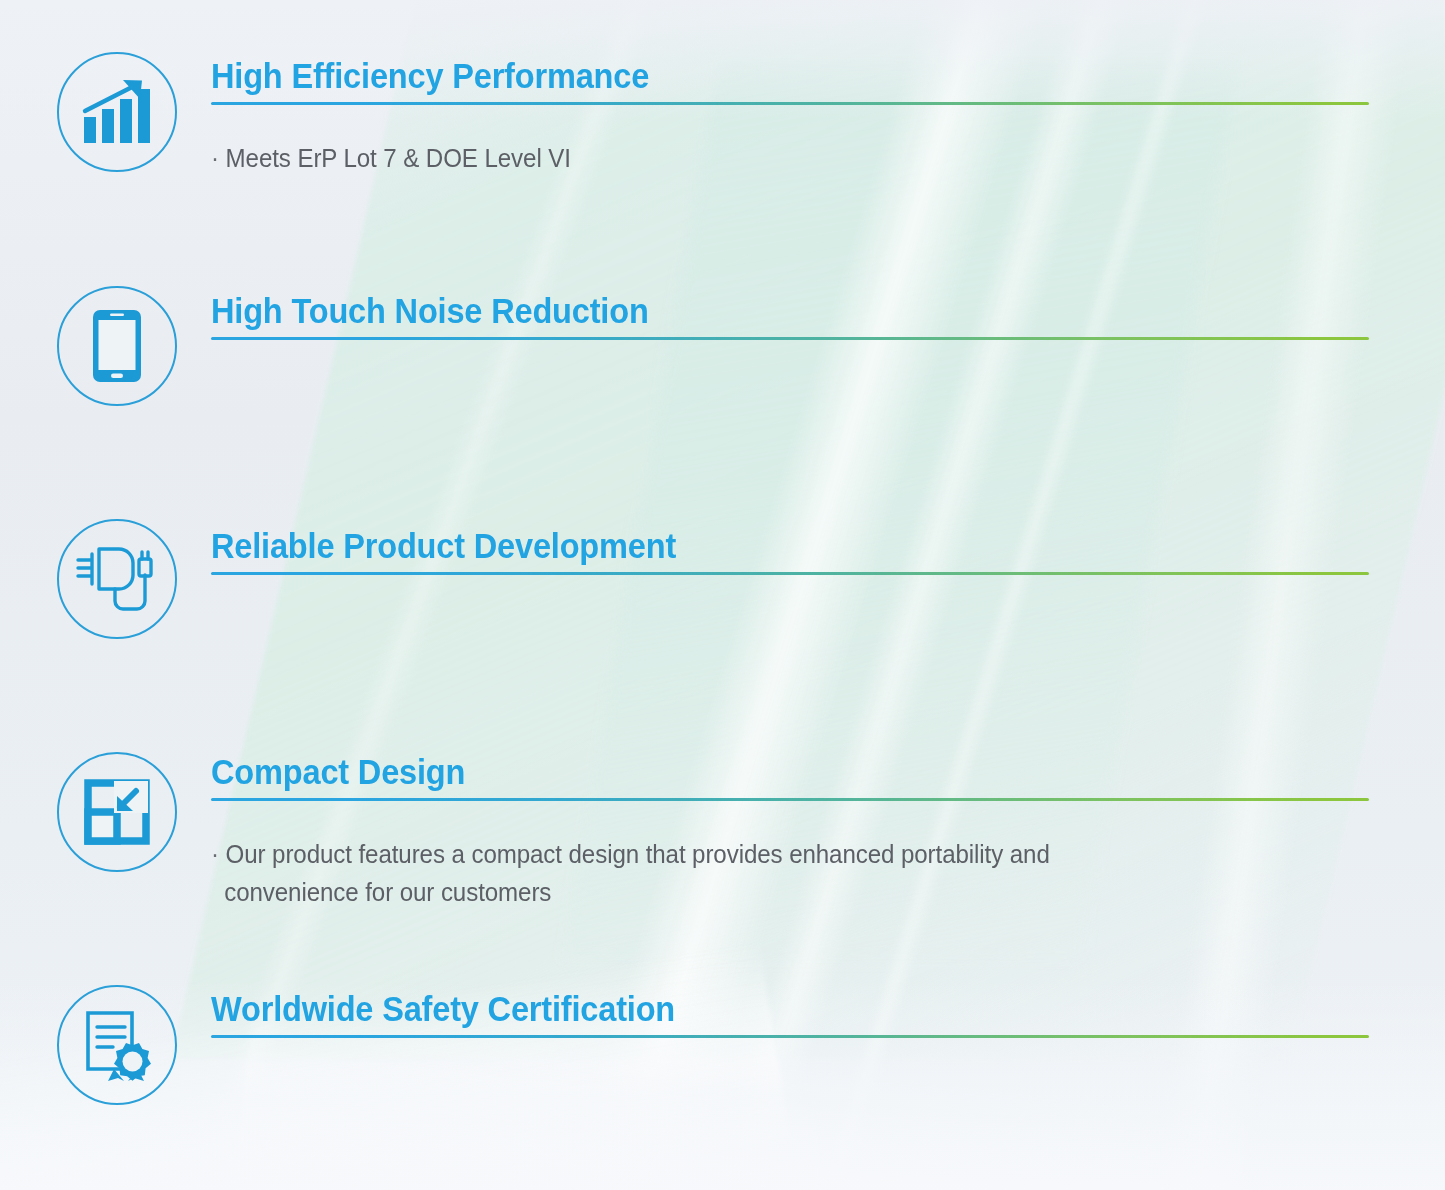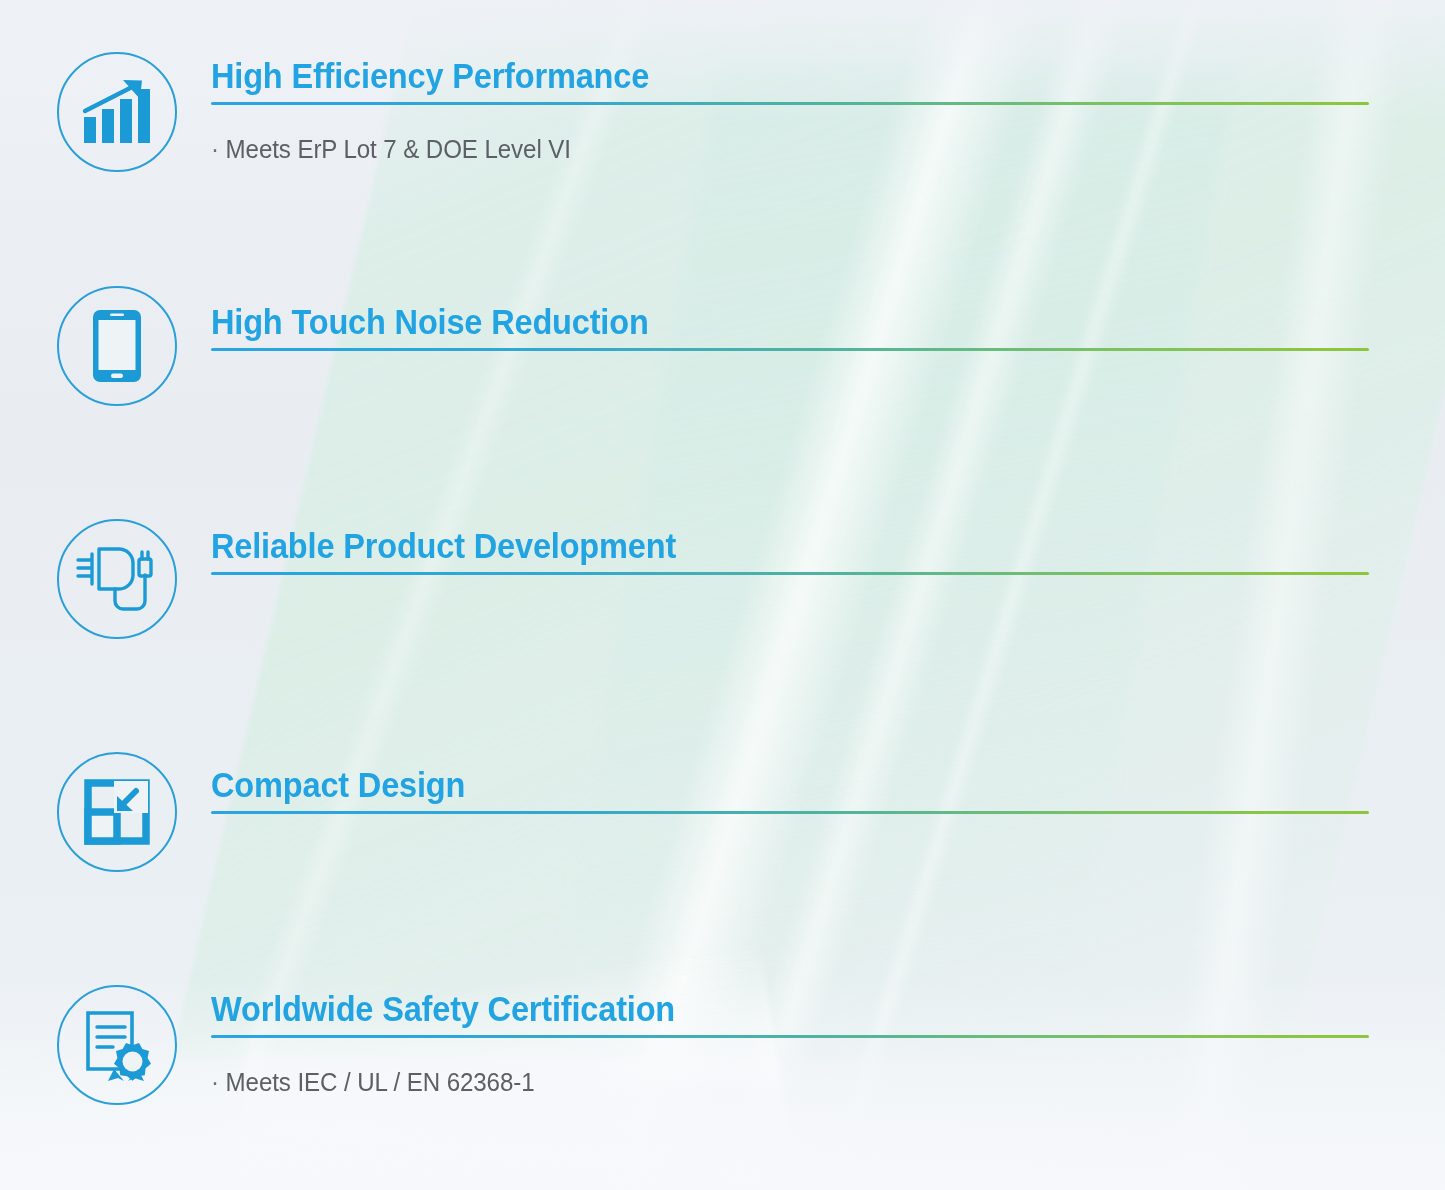--- a/index.html
+++ b/index.html
@@ -136,21 +136,21 @@
         #2aa5e0 0%,
         #2aa5e0 12%,
         #33a8cf 30%,
         #52b49c 55%,
         #7cc261 78%,
         #8cc63f 96%,
         #8cc63f 100%);
     border-radius: 2px;
   }
   .bullets {
-    margin-top: 25px;
+    margin-top: 34px;
     color: #5c6066;
     font-size: 25px;
     line-height: 38px;
     letter-spacing: -0.1px;
   }
   .bullet {
     display: block;
     white-space: pre-wrap;
     transform: scaleX(0.965);
     transform-origin: left center;
@@ -203,21 +203,21 @@
 
     <div class="feature" style="top:286px;">
       <div class="icon-badge" style="top:0;">
         <svg width="52" height="76" viewBox="0 0 52 76" fill="none">
           <rect x="2" y="2" width="48" height="72" rx="7" fill="#1b9ad6"></rect>
           <rect x="7.5" y="12" width="37" height="50" fill="#eef3f6"></rect>
           <rect x="19" y="5.5" width="14" height="2.6" rx="1.3" fill="#eef3f6"></rect>
           <rect x="20" y="65.5" width="12" height="4.5" rx="2.2" fill="#eef3f6"></rect>
         </svg>
       </div>
-      <div class="feature-body" style="top:16px;">
+      <div class="feature-body" style="top:5px;">
         <div class="feature-title">High Touch Noise Reduction</div>
         <div class="divider"></div>
       </div>
     </div>
 
     <div class="feature" style="top:519px;">
       <div class="icon-badge" style="top:0;">
         <svg width="84" height="76" viewBox="0 0 84 76" fill="none" stroke="#1b9ad6" stroke-width="3.4" stroke-linecap="round" stroke-linejoin="round">
           <path d="M24 8 H44 a14 14 0 0 1 14 14 V34 a14 14 0 0 1 -14 14 H24 Z"></path>
           <path d="M17 13 V43"></path>
@@ -241,42 +241,43 @@
         <svg width="66" height="66" viewBox="0 0 66 66" fill="none">
           <path d="M4 4 H62 V62 H4 Z" stroke="#1b9ad6" stroke-width="7.5" fill="none"></path>
           <rect x="4" y="33" width="29" height="29" fill="#eef3f6"></rect>
           <path d="M4 33 H33 V62 H4 Z" stroke="#1b9ad6" stroke-width="7.5" fill="none"></path>
           <rect x="30" y="2" width="34" height="32" fill="#eef3f6"></rect>
           <path d="M52 12 L36 28" stroke="#1b9ad6" stroke-width="6" stroke-linecap="round"></path>
           <path d="M33 32 L33 17 L49 32 Z" fill="#1b9ad6"></path>
           <path d="M45 8 L58 8 L58 22" stroke="#1b9ad6" stroke-width="5.5" stroke-linecap="round" stroke-linejoin="round" fill="none" opacity="0"></path>
         </svg>
       </div>
-      <div class="feature-body" style="top:13px;">
+      <div class="feature-body" style="top:0;">
         <div class="feature-title">Compact Design</div>
         <div class="divider"></div>
+        <div class="bullets">
+          <span class="bullet"><span class="dot">·</span> <span>Our product features a compact design that provides enhanced portability and
+  convenience for our customers</span></span>
+        </div>
       </div>
     </div>
 
     <div class="feature" style="top:985px;">
       <div class="icon-badge" style="top:0;">
         <svg width="74" height="76" viewBox="0 0 74 76" fill="none">
           <path d="M8 6 H52 V62 H8 Z" stroke="#1b9ad6" stroke-width="3.6" fill="none"></path>
           <path d="M17 20 H45" stroke="#1b9ad6" stroke-width="3.4" stroke-linecap="round"></path>
           <path d="M17 30 H45" stroke="#1b9ad6" stroke-width="3.4" stroke-linecap="round"></path>
           <path d="M17 40 H33" stroke="#1b9ad6" stroke-width="3.4" stroke-linecap="round"></path>
           <path d="M34 62 L28 74 L38 71 L44 74 Z" fill="#1b9ad6"></path>
           <path d="M58 62 L64 74 L54 71 L48 74 Z" fill="#1b9ad6"></path>
           <path d="M46 36 L52.5 38.3 L59 36 L62.4 41.9 L69 44 L67.6 50.9 L71 56.8 L65.6 61.3 L64.8 68.3 L57.9 69.3 L52.5 73.8 L47.1 69.3 L40.2 68.3 L39.4 61.3 L34 56.8 L37.4 50.9 L36 44 L42.6 41.9 Z" fill="#1b9ad6"></path>
           <circle cx="52.5" cy="54.5" r="10" fill="#eef3f6"></circle>
         </svg>
       </div>
       <div class="feature-body" style="top:4px;">
         <div class="feature-title">Worldwide Safety Certification</div>
         <div class="divider"></div>
-        <div class="bullets">
-          <span class="bullet"><span class="dot">·</span> <span>Meets IEC / UL / EN 62368-1</span></span>
-        </div>
       </div>
     </div>
 
   </div>
 </div>
 
 </body></html>

